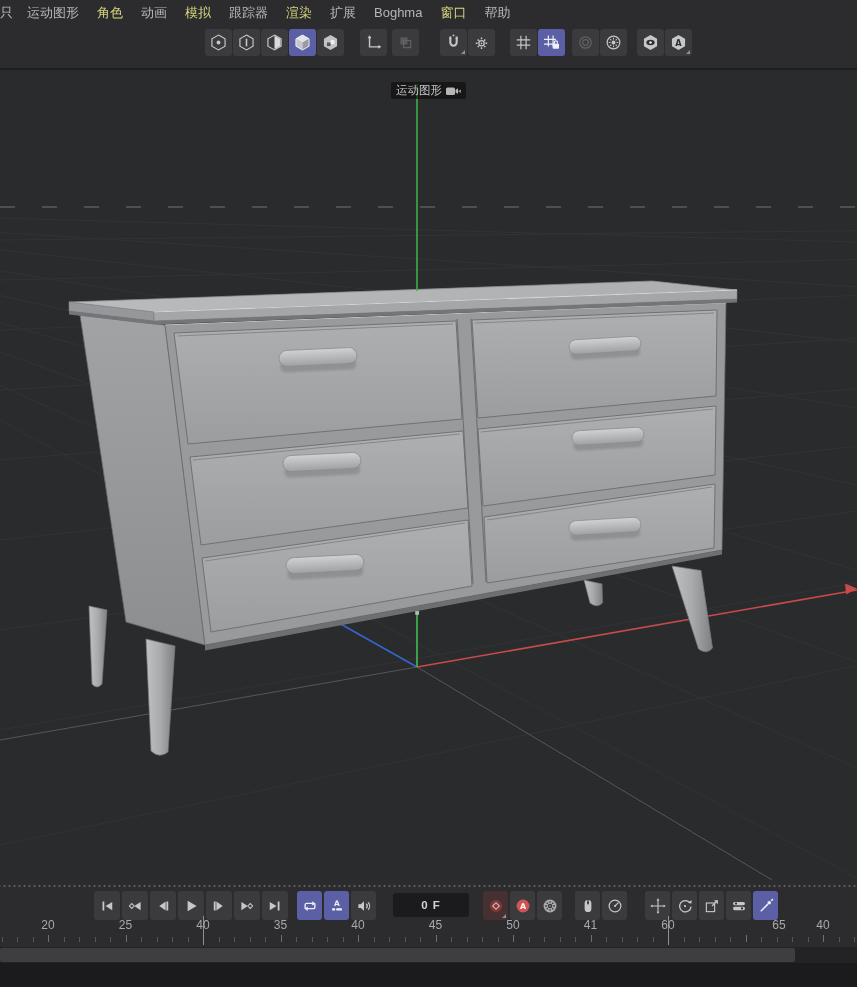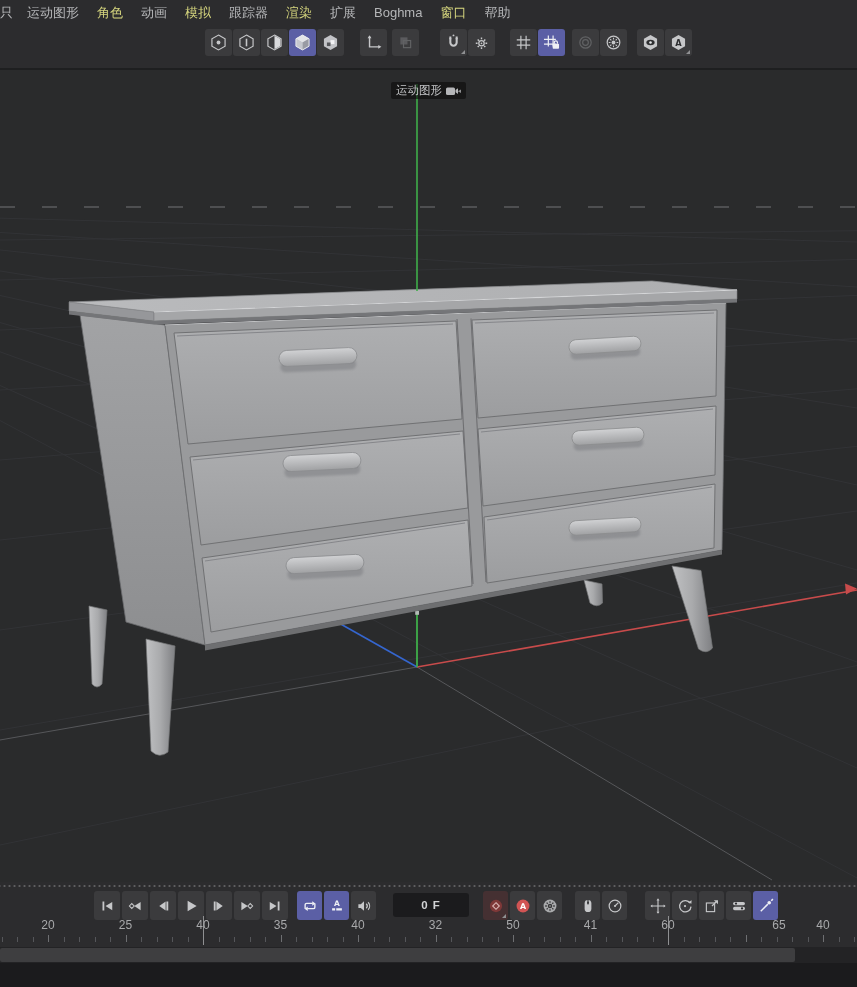--- a/index.html
+++ b/index.html
@@ -519,21 +519,21 @@
         <div class="tick" style="left: 792px;"></div>
         <div class="tick" style="left: 807.5px;"></div>
         <div class="tick t5" style="left: 823px;"></div>
         <div class="tick" style="left: 838.5px;"></div>
         <div class="tick" style="left: 854px;"></div>
         <span class="rlabel" style="left: 48px;">20</span>
         <span class="rlabel" style="left: 125.5px;">25</span>
         <span class="rlabel" style="left: 203px;">40</span>
         <span class="rlabel" style="left: 280.5px; text-align: center;">35</span>
         <span class="rlabel" style="left: 358px;">40</span>
-        <span class="rlabel" style="left: 435.5px;">32</span>
+        <span class="rlabel" style="left: 435.5px;">45</span>
         <span class="rlabel" style="left: 513px;">50</span>
         <span class="rlabel" style="left: 590.5px;">41</span>
         <span class="rlabel" style="left: 668px;">60</span>
         <span class="rlabel" style="left: 779px;">65</span>
         <span class="rlabel" style="left: 823px;">40</span>
       </div>
   </div>
 
   <div id="scrollbar">
     <div id="scroll-thumb"></div>

